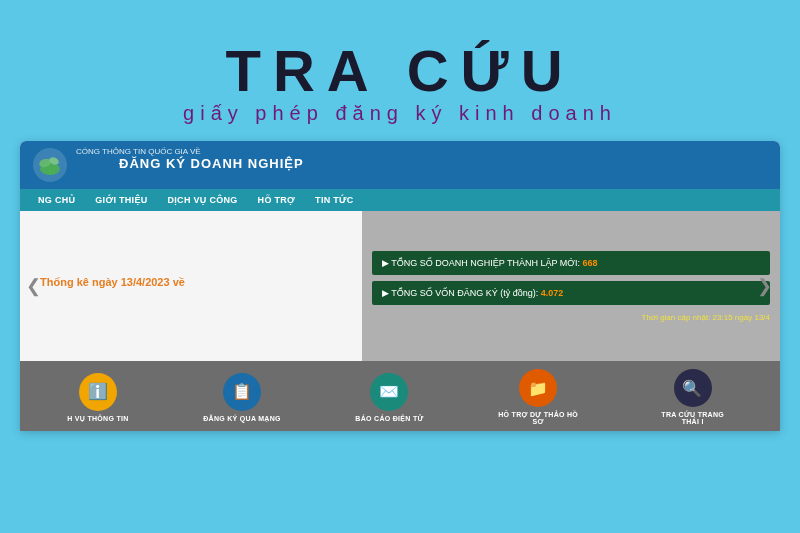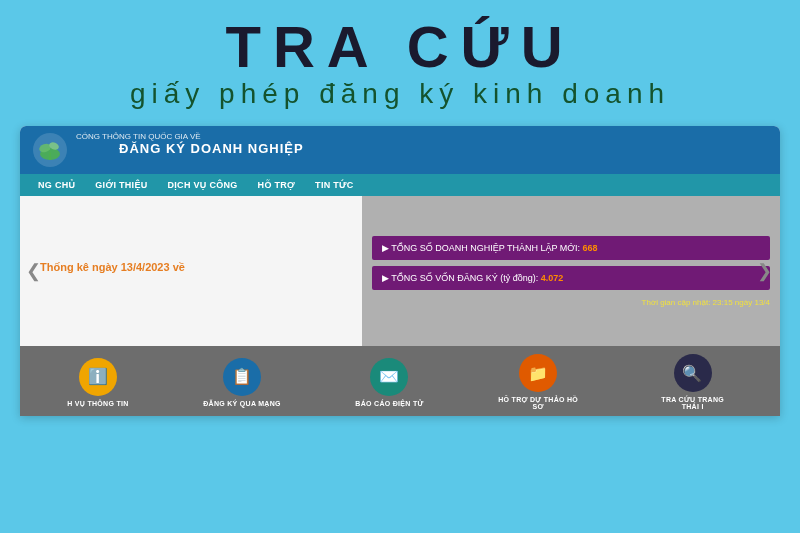--- a/index.html
+++ b/index.html
@@ -9,32 +9,33 @@
       background-color: #5bc8e8;
       font-family: Arial, sans-serif;
       overflow: hidden;
       position: relative;
     }
 
     
     .title-section {
       text-align: center;
       padding: 18px 0 6px 0;
+      margin-top: 24px;
     }
     .title-main {
       font-size: 58px;
       font-weight: 900;
       color: #1a1a2e;
       letter-spacing: 12px;
       text-transform: uppercase;
       line-height: 1;
     }
     .title-sub {
-      font-size: 28px;
-      color: #14532d;
+      font-size: 20px;
+      color: #701a75;
       letter-spacing: 6px;
       margin-top: 2px;
       font-style: normal;
     }
 
     
     .browser-frame {
       margin: 10px 20px 0 20px;
       border-radius: 6px 6px 0 0;
       overflow: hidden;
@@ -138,21 +139,21 @@
     .stats-right {
       width: 55%;
       background: #b0b0b0;
       padding: 10px 10px 10px 10px;
       display: flex;
       flex-direction: column;
       gap: 6px;
       justify-content: center;
     }
     .stat-row {
-      background: #701a75;
+      background: #14532d;
       padding: 7px 10px;
       font-size: 9px;
       color: #fff;
       border-radius: 2px;
     }
     .stat-row span.stat-num {
       color: #ff8c00;
       font-weight: bold;
     }
     .stat-update {

